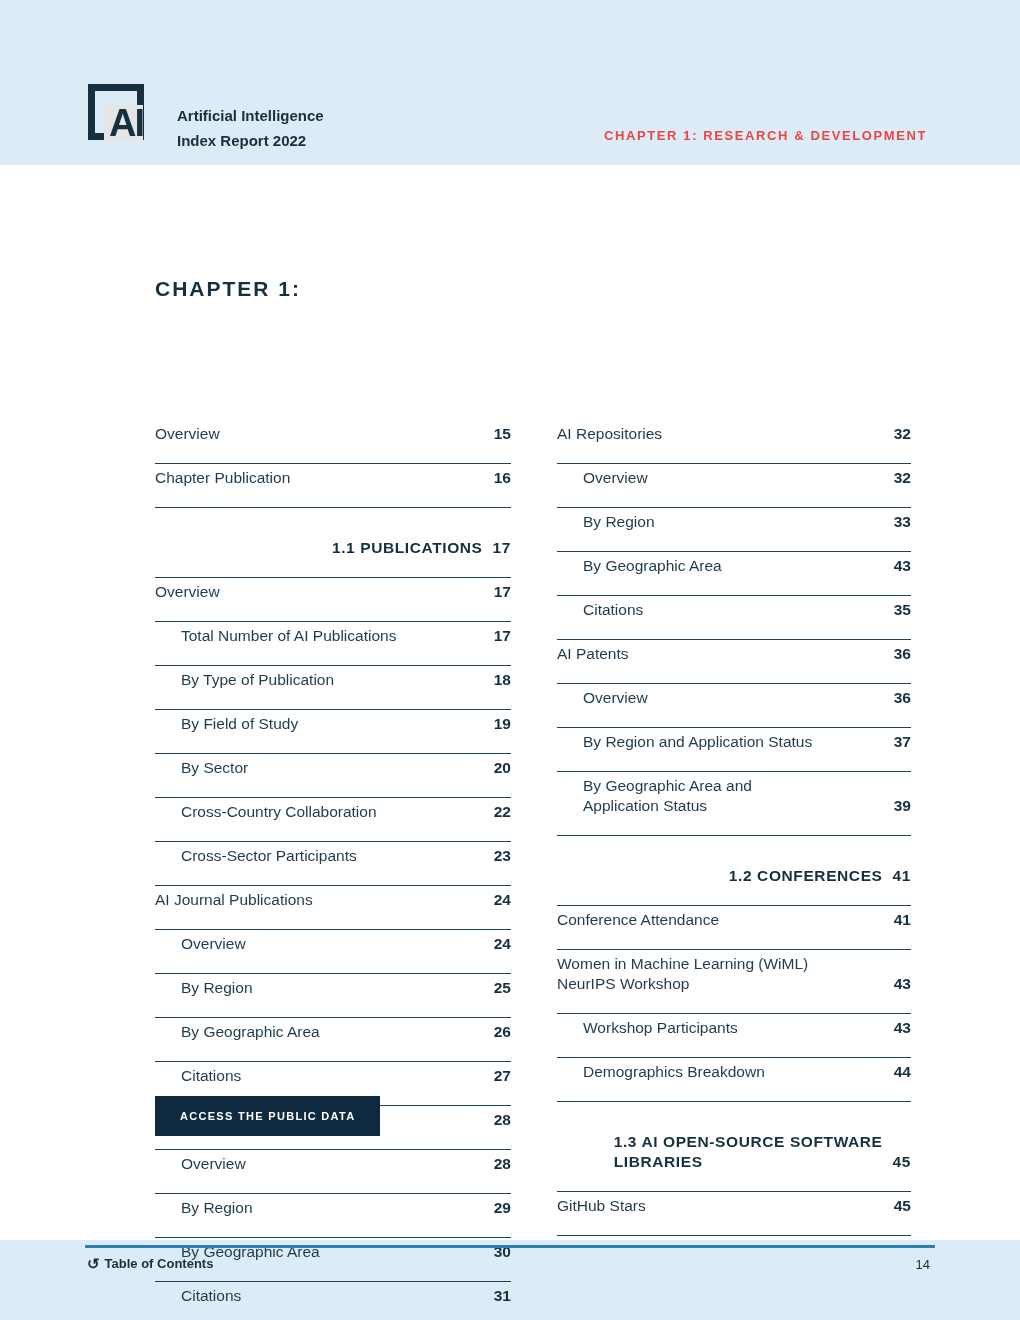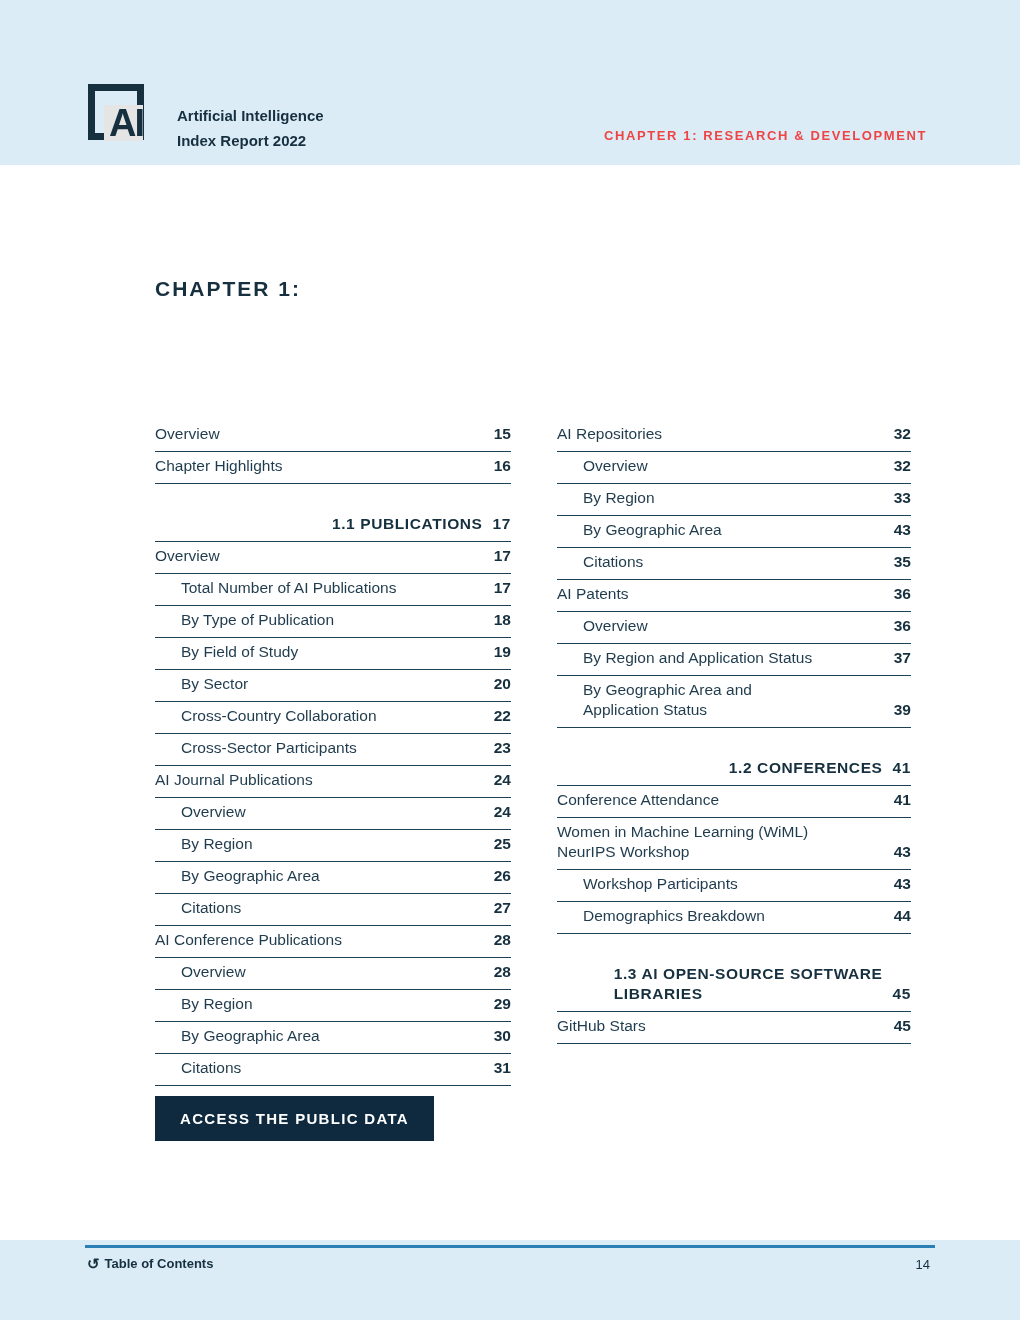--- a/index.html
+++ b/index.html
@@ -53,35 +53,35 @@
     font-size:56px; font-weight:400; color:#4f9cd6; letter-spacing:0.5px;
   }
 
   
   .toc-col { position:absolute; top:420px; }
   .toc-left  { left:155px; width:356px; }
   .toc-right { left:557px; width:354px; }
   .toc-row {
     display:flex; justify-content:space-between; align-items:flex-end;
     border-bottom:1.5px solid #1f4156;
-    padding:4px 0 7px; min-height:30px;
+    padding:4px 0 19px; min-height:30px;
     color:#1f3b4d; font-size:15.5px; line-height:20px;
   }
   .toc-row.gap { margin-top:26px; }
   .toc-row.sub .toc-label { padding-left:26px; }
   .toc-row.section { font-weight:700; letter-spacing:0.6px; color:#16303f;justify-content:flex-end; }
   .toc-label { white-space:pre-line; }
   .toc-page { font-weight:700; margin-left:10px; color:#16303f; }
 
   
   .data-button {
     position:absolute; left:155px; top:1096px;
     background:#0f2a3e; color:#ffffff;
     font-family:"Liberation Sans", sans-serif;
-    font-weight:700; font-size:15px; letter-spacing:1.3px;
+    font-weight:700; font-size:11px; letter-spacing:1.3px;
     padding:14px 25px; border:none; cursor:pointer;
   }
 
   
   .footer-line {
     position:absolute; left:85px; top:1245px; width:850px; height:2.5px;
     background:#2c7fb5;
   }
   .footer-left {
     position:absolute; left:87px; top:1256px;
@@ -112,21 +112,21 @@
   <div class="chapter-label">CHAPTER 1: RESEARCH &amp; DEVELOPMENT</div>
 
   <div class="kicker">CHAPTER 1:</div>
 
   <div class="toc-col toc-left">
       <div class="toc-row top">
         <span class="toc-label">Overview</span>
         <span class="toc-page">15</span>
       </div>
       <div class="toc-row top">
-        <span class="toc-label">Chapter Highlights</span>
+        <span class="toc-label">Chapter Publication</span>
         <span class="toc-page">16</span>
       </div>
       <div class="toc-row section gap">
         <span class="toc-label">1.1 PUBLICATIONS</span>
         <span class="toc-page">17</span>
       </div>
       <div class="toc-row top">
         <span class="toc-label">Overview</span>
         <span class="toc-page">17</span>
       </div>

